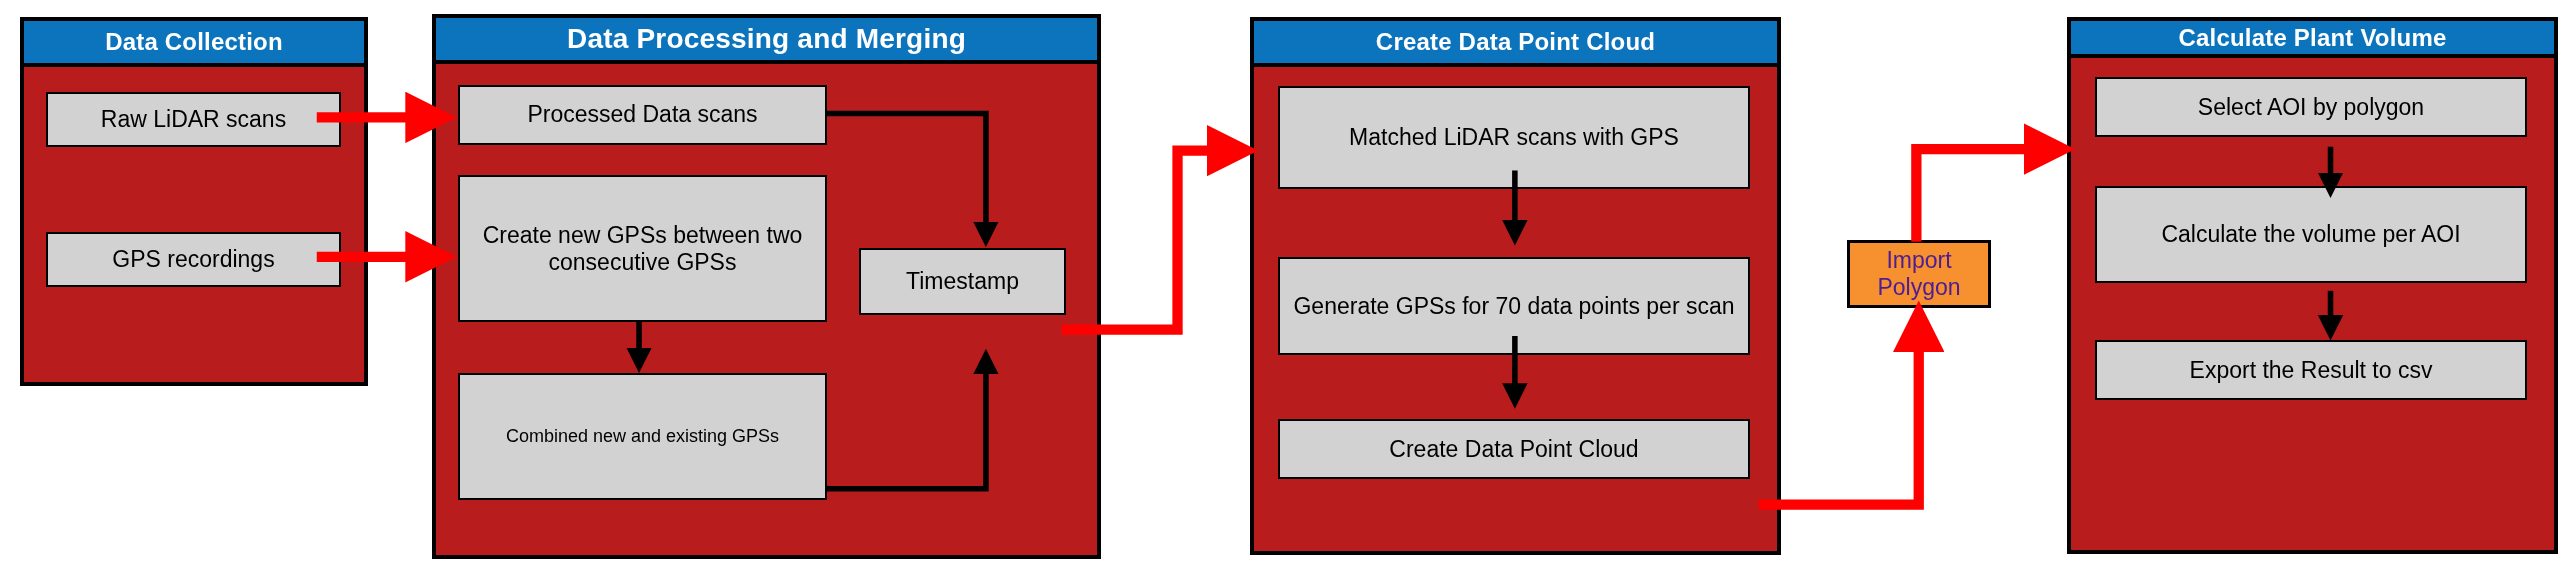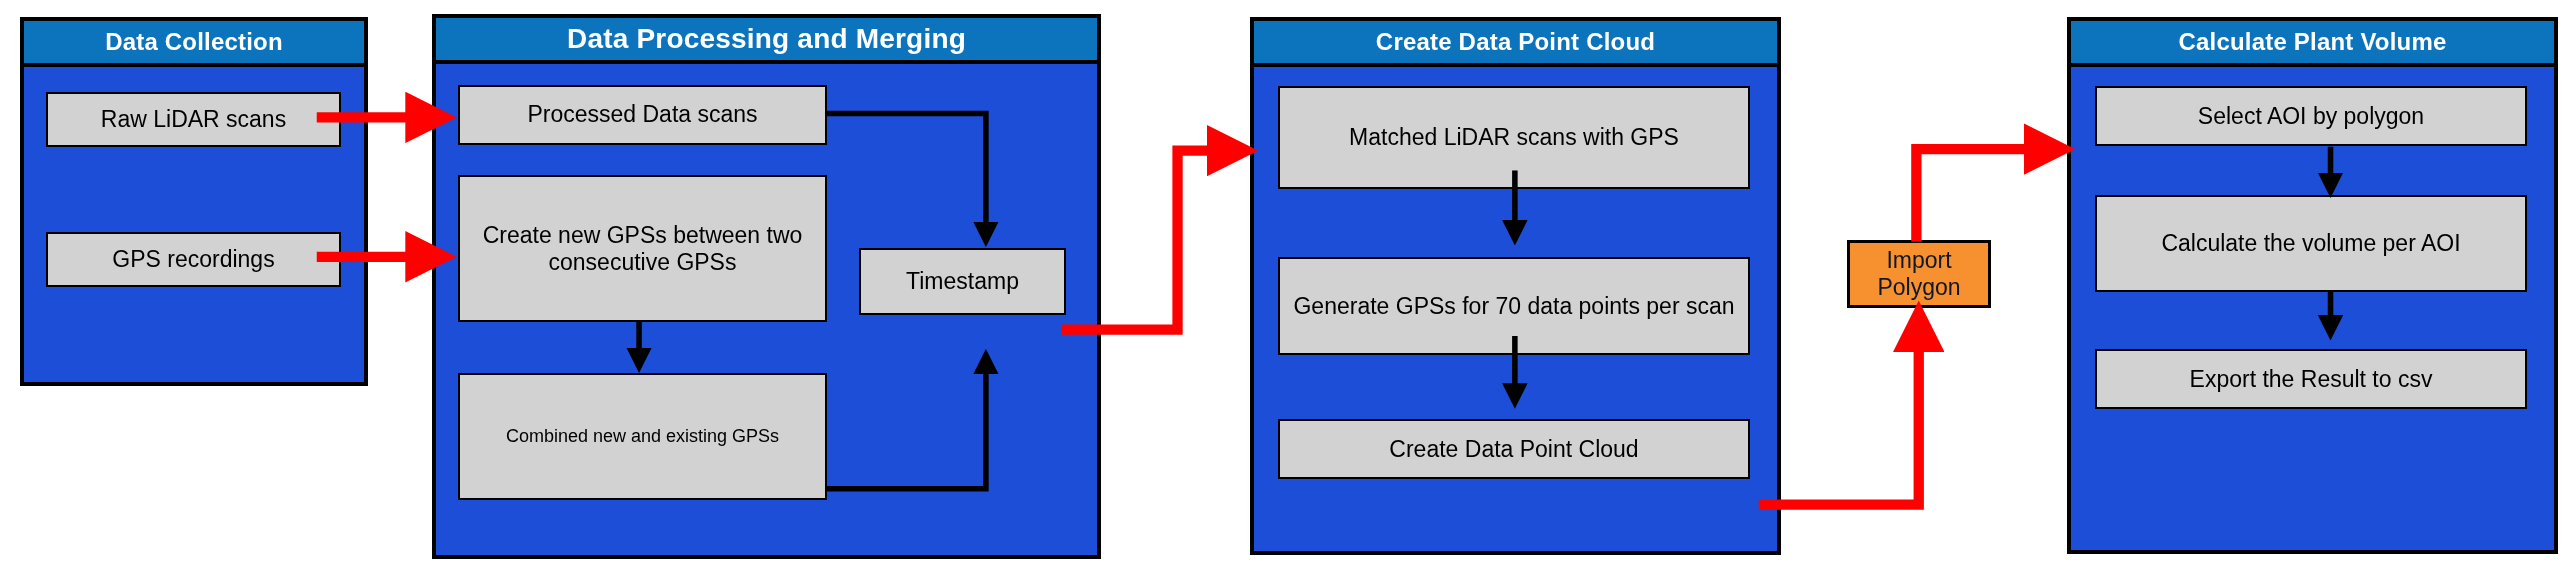--- a/index.html
+++ b/index.html
@@ -3,37 +3,37 @@
 <meta charset="utf-8">
 <style>
   html,body{margin:0;padding:0;background:#ffffff;}
   #stage{
     position:relative;
     width:2576px;height:588px;
     background:#ffffff;
     font-family:"Liberation Sans", sans-serif;
     overflow:hidden;
   }
-  .panel{position:absolute;border:4px solid #000;box-sizing:border-box;background:#1d4ed8;}
+  .panel{position:absolute;border:4px solid #000;box-sizing:border-box;background:#b91c1c;}
   .panel-header{
     background:#0B74BD;color:#ffffff;font-weight:bold;
     text-align:center;border-bottom:4px solid #000;
     display:flex;align-items:center;justify-content:center;
     box-sizing:border-box;
   }
   .panel-body{position:relative;width:100%;box-sizing:border-box;}
   .node{
     position:absolute;background:#D2D2D2;border:2.4px solid #000;
     box-sizing:border-box;color:#000;text-align:center;
     display:flex;align-items:center;justify-content:center;
     line-height:1.18;padding:1.6px 4.8px;
   }
   .orange-node{
     position:absolute;background:#F7902F;border:3.2px solid #000;
-    box-sizing:border-box;color:#0f172a;text-align:center;
+    box-sizing:border-box;color:#4c1d95;text-align:center;
     display:flex;align-items:center;justify-content:center;
     line-height:1.18;
   }
   .svg-layer{position:absolute;left:0;top:0;width:2576px;height:588px;pointer-events:none;}
 </style>
 </head>
 <body>
 
 <div id="stage">
 
@@ -86,21 +86,21 @@
         <span>Create Data Point Cloud</span>
       </div>
     </div>
   </div>
 
   <div class="orange-node" style="left:1847px;top:240px;width:144px;height:68px;font-size:23px;">
     <span>Import Polygon</span>
   </div>
 
   <div class="panel" style="left:2067px;top:17.4px;width:491px;height:537px;">
-    <div class="panel-header" style="height:46px;font-size:24px;letter-spacing:0.2px;">
+    <div class="panel-header" style="height:37px;font-size:24px;letter-spacing:0.2px;">
       <span>Calculate Plant Volume</span>
     </div>
     <div class="panel-body" style="height:487px;">
       <div class="node" style="left:24px;top:19px;width:432px;height:60px;font-size:23px;">
         <span>Select AOI by polygon</span>
       </div>
       <div class="node" style="left:24px;top:128px;width:432px;height:97px;font-size:23px;">
         <span>Calculate the volume per AOI</span>
       </div>
       <div class="node" style="left:24px;top:272px;width:432px;height:60px;font-size:23px;margin-top:10px;">

